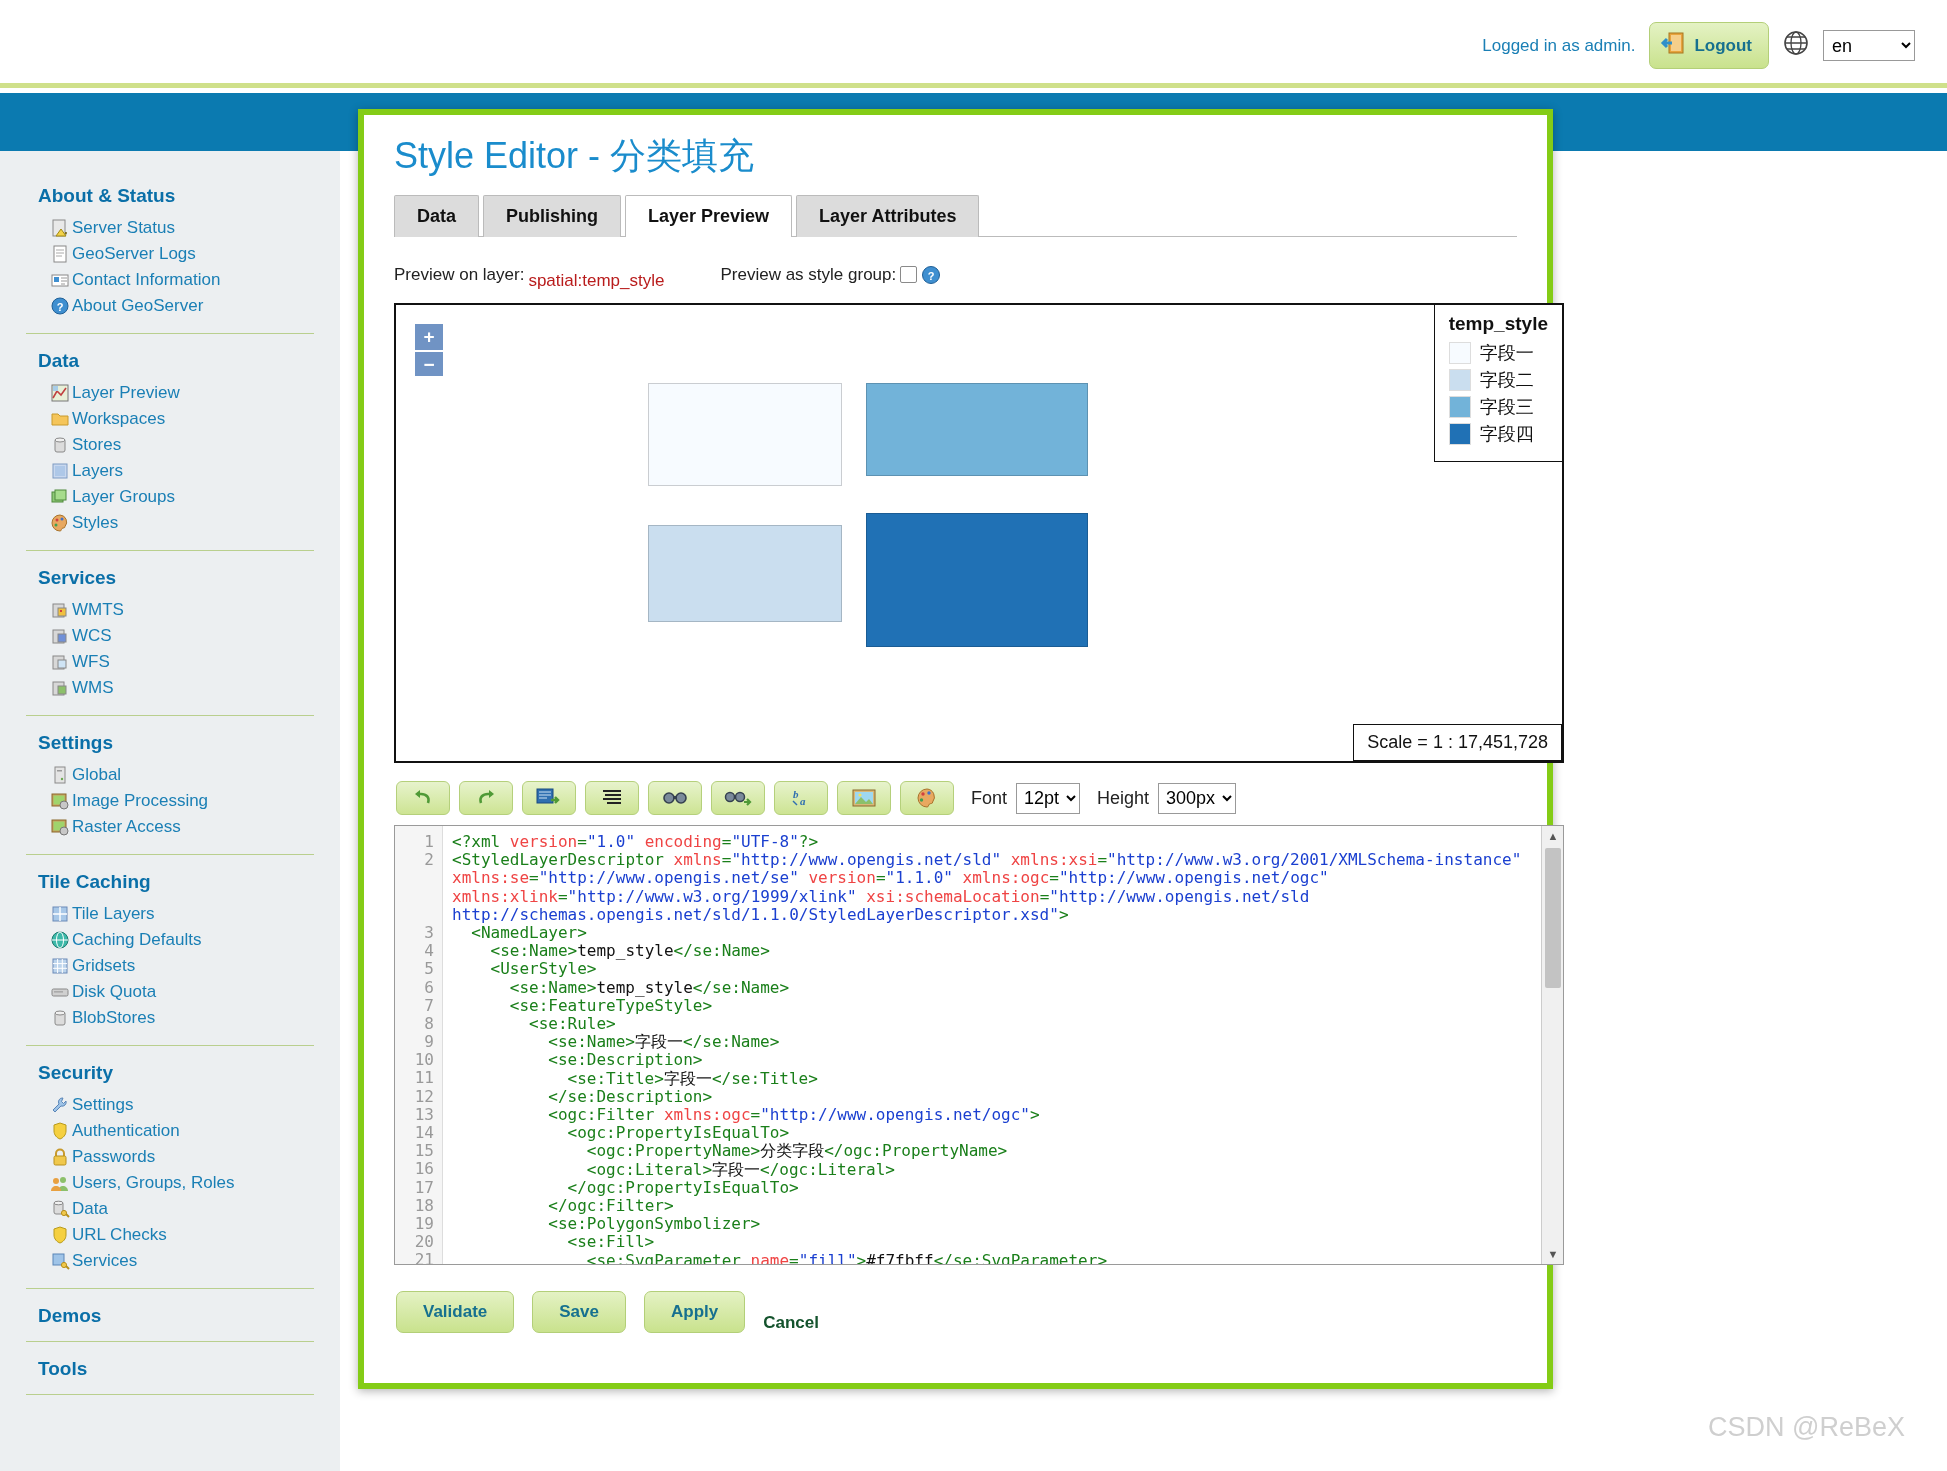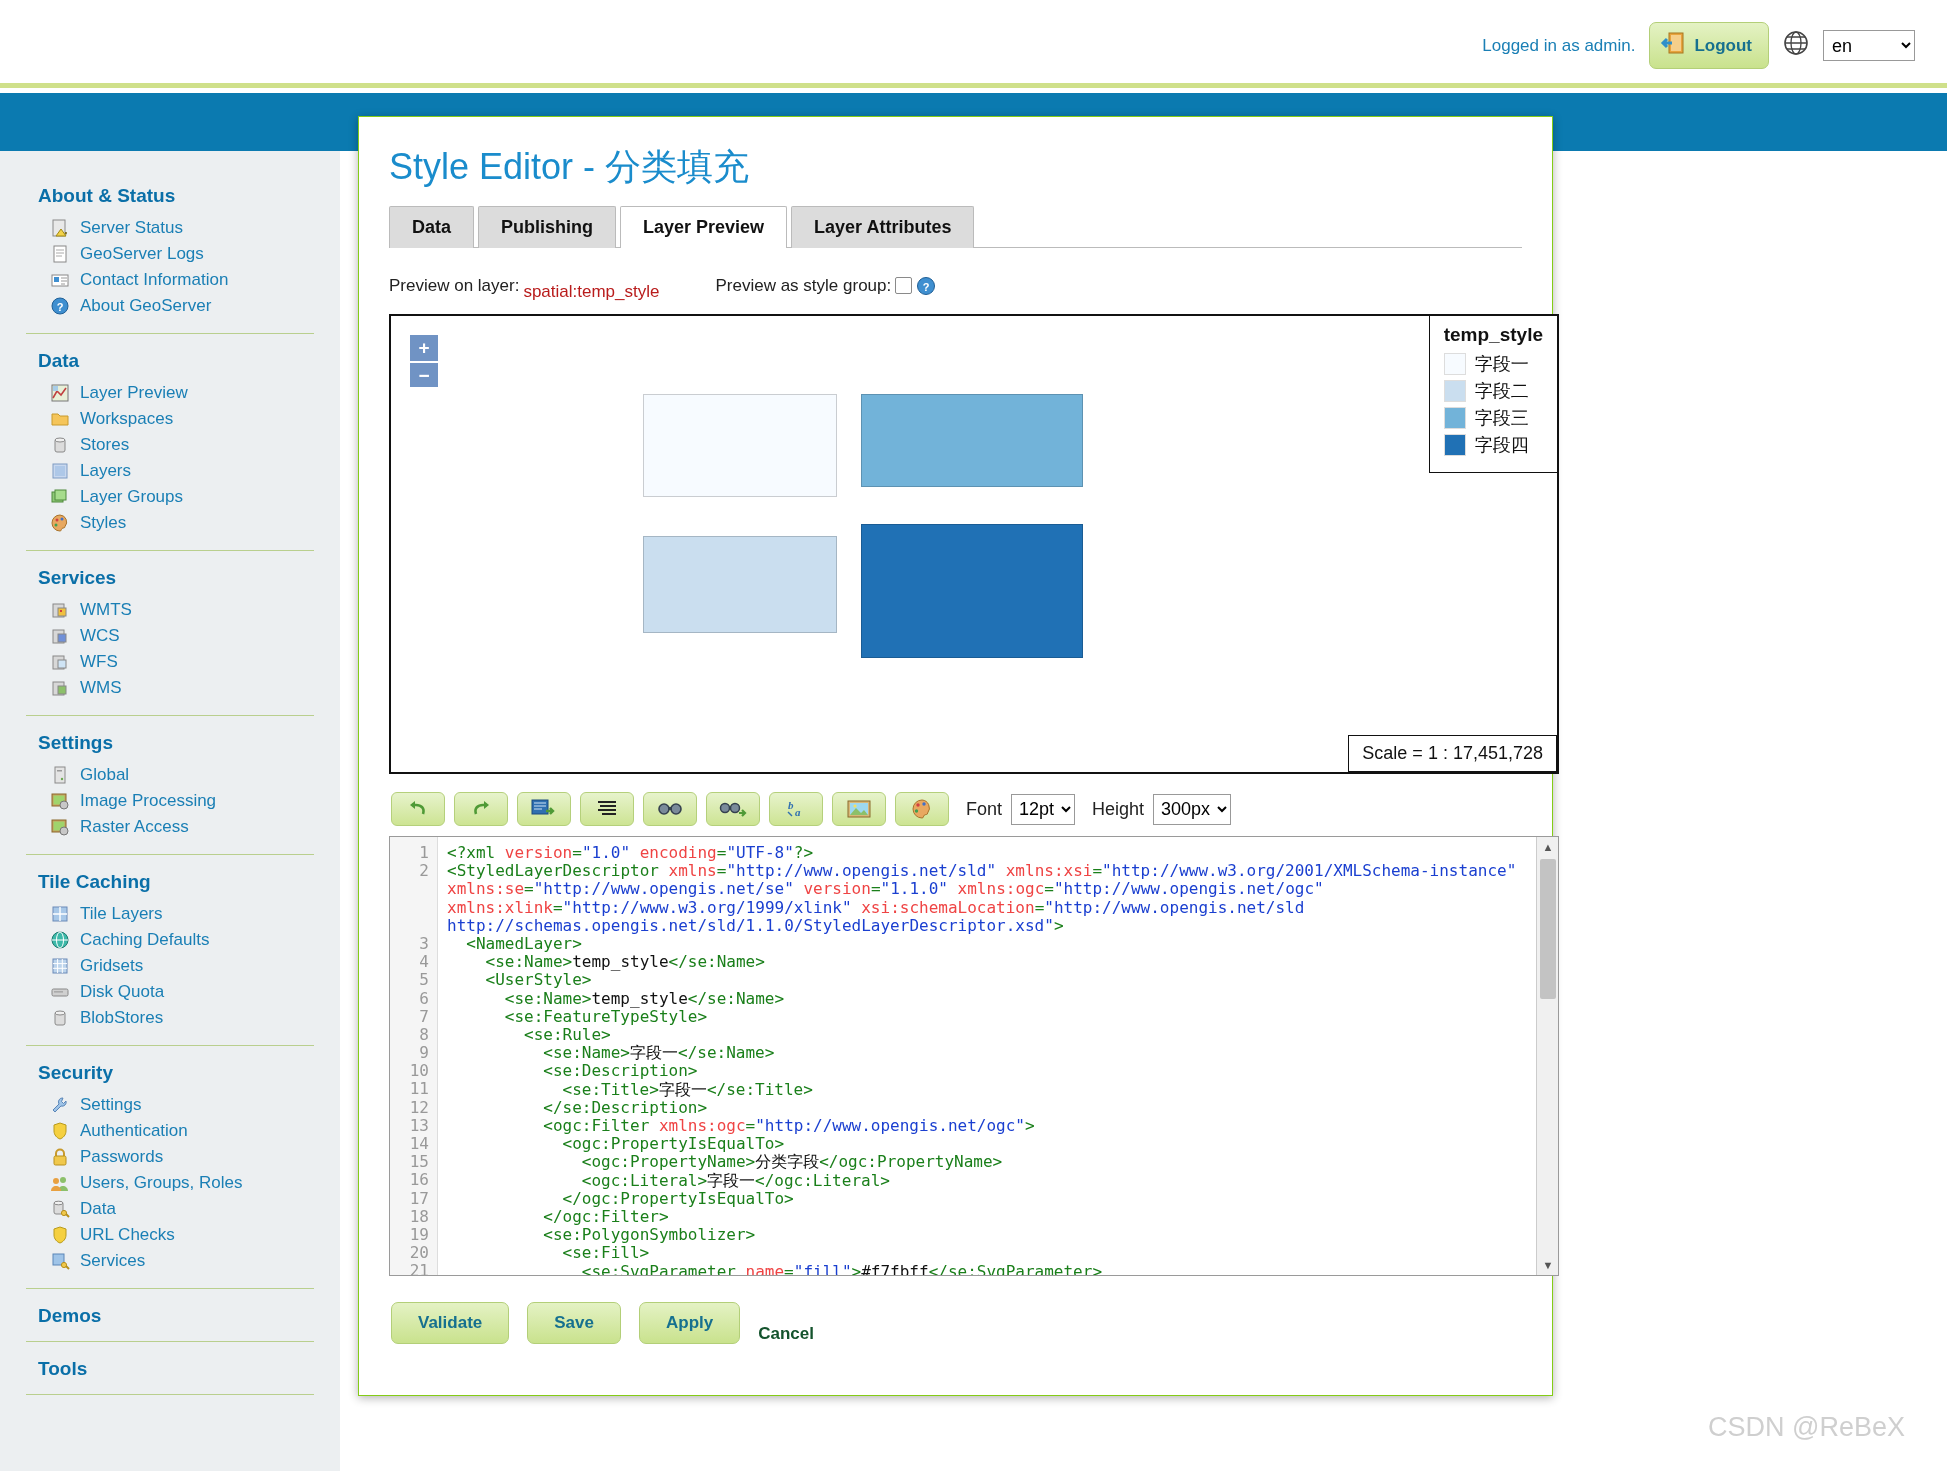--- a/index.html
+++ b/index.html
@@ -60,36 +60,36 @@
     position:absolute; left:0; top:151px; width:340px; height:1320px;
     background:#eceff1;
     padding:18px 0 0 0;
   }
   .nav-section { padding:0 26px 0 38px;margin-top:16px; }
   .nav-head {
     color:#0a6fa8; font-weight:bold; font-size:19px;
     margin:16px 0 8px 0;
   }
   .nav-item {
-    display:flex; gap:10px;
+    display:flex; gap:2px;
     padding:3px 0 3px 12px;
     cursor:pointer;
   }
   .nav-item .label { color:#1a7fb5; font-size:17px; }
   .nav-sep { height:1px; background:#b9cf8e; margin:14px 26px 0 26px; }
   .ico { width:20px; height:20px; flex:0 0 20px; display:block; }
 
   
   #panel {
-    position:absolute; left:358px; top:116px;
+    position:absolute; left:358px; top:109px;
     width:1195px; height:1280px;
     background:#fff;
-    border:1px solid #84cc16;
+    border:6px solid #84cc16;
     box-shadow:0 2px 9px rgba(0,0,0,.3);
-    padding:22px 26px;
+    padding:13px 26px;
   }
   #page-title {
     color:#1a8ccc; font-size:36px; font-weight:normal;
     margin:4px 0 14px 4px;
   }
   #page-desc {
     font-size:17px; color:#222; line-height:1.45;
     margin:0 0 26px 4px; max-width:1140px;
   }
 

